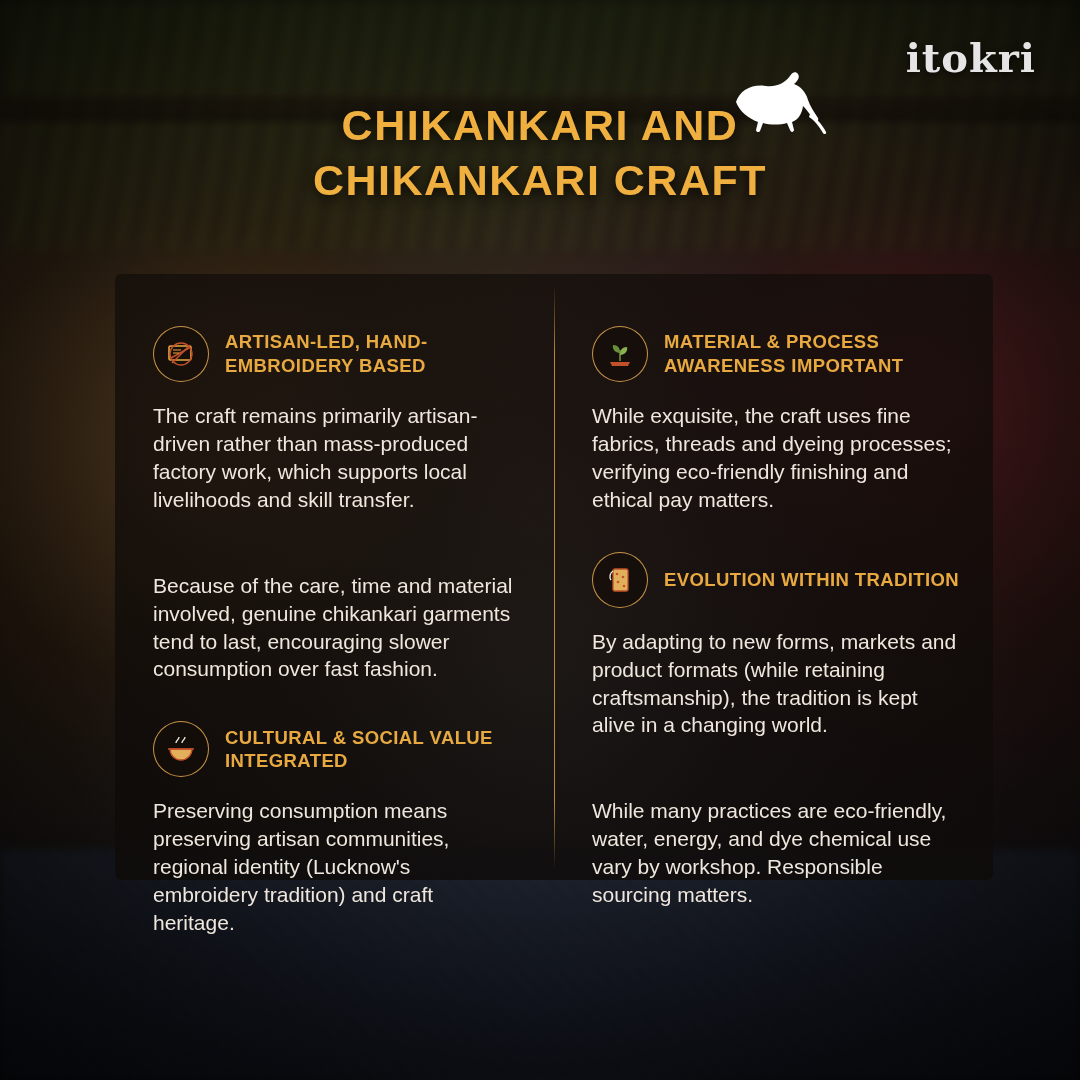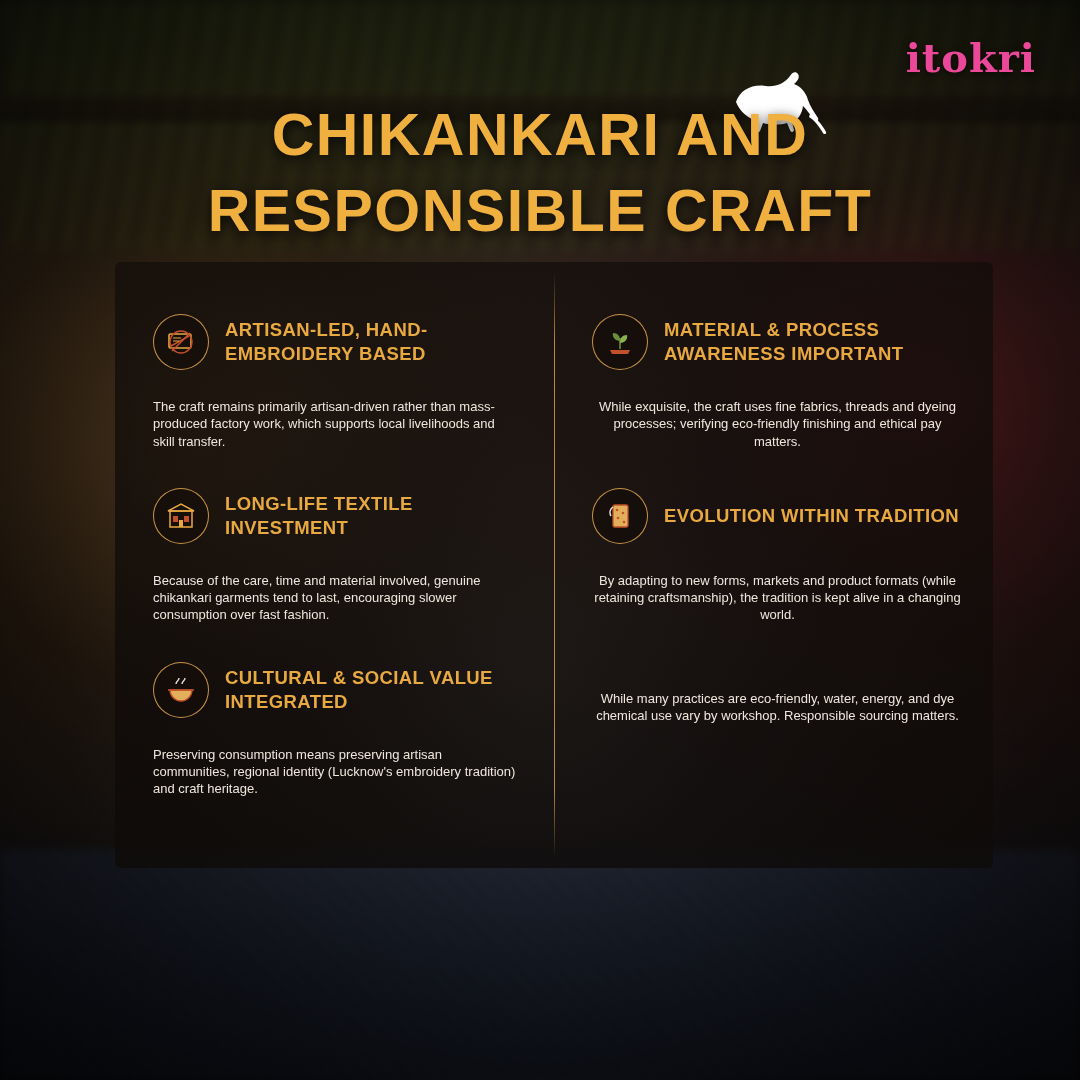--- a/index.html
+++ b/index.html
@@ -51,47 +51,47 @@
     position: absolute; inset: 0;
     background:
       radial-gradient(ellipse at 50% 45%, rgba(0,0,0,0.10) 0%, rgba(0,0,0,0.45) 58%, rgba(0,0,0,0.78) 100%),
       linear-gradient(180deg, rgba(0,0,0,0.35), rgba(0,0,0,0.15) 30%, rgba(0,0,0,0.30) 75%, rgba(0,0,0,0.55));
   }
 
   
   .logo {
     position: absolute; top: 34px; right: 44px;
     font-size: 40px; font-weight: bold; letter-spacing: 1px;
-    color: #ec4899;
+    color: #e5e5e5;
     font-family: "DejaVu Serif", serif;
     text-shadow: 0 2px 6px rgba(0,0,0,.6);
   }
 
   
   .title-wrap {
     position: absolute; top: 98px; left: 0; right: 0;
     text-align: center;
   }
   .title {
-    font-size: 59px; font-weight: bold; letter-spacing: 1.5px;
+    font-size: 43px; font-weight: bold; letter-spacing: 1.5px;
     line-height: 1.28;
     color: #f0b040;
     text-shadow: 0 3px 12px rgba(0,0,0,.75);
   }
 
   
   .animal {
     position: absolute; top: 62px; left: 718px;
     width: 110px; height: 72px;
   }
 
   
   .panel {
     position: absolute;
-    left: 115px; top: 262px;
+    left: 115px; top: 274px;
     width: 878px; height: 606px;
     background: linear-gradient(180deg, rgba(18,13,10,0.74), rgba(14,10,8,0.80));
     border-radius: 6px;
   }
   .divider {
     position: absolute;
     left: 50%; top: 10px; bottom: 10px;
     width: 1px;
     background: linear-gradient(180deg, rgba(240,176,64,0) 0%, rgba(240,176,64,0.75) 12%, rgba(240,176,64,0.75) 88%, rgba(240,176,64,0) 100%);
   }
@@ -117,25 +117,25 @@
     display: flex; align-items: center; justify-content: center;
     overflow: hidden;
   }
   .item-title {
     font-size: 18.5px; font-weight: bold; line-height: 1.28;
     letter-spacing: .4px;
     color: #e8a940;
     text-transform: uppercase;
   }
   .item-body {
-    margin-top: 28px;
-    font-size: 13px; line-height: 1.33;
+    margin-top: 20px;
+    font-size: 21px; line-height: 1.33;
     color: #efe7dd;
   }
-  .col.right .item-body { margin-left: 0; text-align: center; }
+  .col.right .item-body { margin-left: 0; }
   .col.left .item-body { margin-left: 0; }
 </style>
 </head>
 <body>
 
 <div class="poster">
 
   <div class="bg"></div>
   <div class="bg-foliage"></div>
   <div class="bg-rail"></div>
@@ -144,21 +144,21 @@
 
   <div class="logo">itokri</div>
 
   <svg class="animal" viewBox="0 0 110 72">
     <path d="M18 40 C22 28 34 22 48 24 C58 25 66 22 72 14 C74 10 78 9 80 12 C82 15 80 19 76 22 C82 24 88 30 90 38 C92 44 96 50 100 56 C101 59 98 61 96 58 C92 52 88 47 85 44 C84 52 80 58 74 60 L76 68 C76 70 73 71 72 68 L69 61 C62 63 52 63 45 61 L42 69 C41 71 38 70 38 68 L40 60 C30 56 22 50 18 40 Z" fill="#ffffff"></path>
     <path d="M92 52 C98 56 104 62 108 70 C109 72 106 73 105 71 C101 64 96 58 91 55 Z" fill="#ffffff"></path>
   </svg>
 
   <div class="title-wrap">
     <div class="title">CHIKANKARI AND</div>
-    <div class="title">RESPONSIBLE CRAFT</div>
+    <div class="title">CHIKANKARI CRAFT</div>
   </div>
 
   <div class="panel">
     <div class="divider"></div>
     <div class="cols">
 
       <div class="col left">
 
         <div class="item">
           <div class="item-head">
@@ -170,32 +170,20 @@
                 <circle cx="17" cy="17" r="11" fill="none" stroke="#c2502a" stroke-width="1.4"></circle>
                 <path d="M8 26 L26 8" stroke="#c2502a" stroke-width="1.6"></path>
               </svg>
             </div>
             <div class="item-title">ARTISAN-LED, HAND-EMBROIDERY BASED</div>
           </div>
           <div class="item-body">The craft remains primarily artisan-driven rather than mass-produced factory work, which supports local livelihoods and skill transfer.</div>
         </div>
 
         <div class="item">
-          <div class="item-head">
-            <div class="icon-badge">
-              <svg width="34" height="34" viewBox="0 0 34 34">
-                <rect x="6" y="12" width="22" height="16" fill="none" stroke="#e8a940" stroke-width="1.5"></rect>
-                <path d="M4 12 L17 5 L30 12 Z" fill="none" stroke="#e8a940" stroke-width="1.5"></path>
-                <rect x="9" y="17" width="5" height="6" fill="#c2502a"></rect>
-                <rect x="20" y="17" width="5" height="6" fill="#c2502a"></rect>
-                <rect x="15" y="21" width="4" height="7" fill="#e8a940"></rect>
-              </svg>
-            </div>
-            <div class="item-title">LONG-LIFE TEXTILE INVESTMENT</div>
-          </div>
           <div class="item-body">Because of the care, time and material involved, genuine chikankari garments tend to last, encouraging slower consumption over fast fashion.</div>
         </div>
 
         <div class="item">
           <div class="item-head">
             <div class="icon-badge">
               <svg width="34" height="34" viewBox="0 0 34 34">
                 <path d="M6 17 h22 a11 11 0 0 1 -22 0 Z" fill="#e2b05a" stroke="#c2502a" stroke-width="1.4"></path>
                 <path d="M4 17 h26" stroke="#c2502a" stroke-width="1.6"></path>
                 <path d="M12 11 c0 -3 3 -3 3 -6 M18 11 c0 -3 3 -3 3 -6" fill="none" stroke="#e8e3da" stroke-width="1.4"></path>

